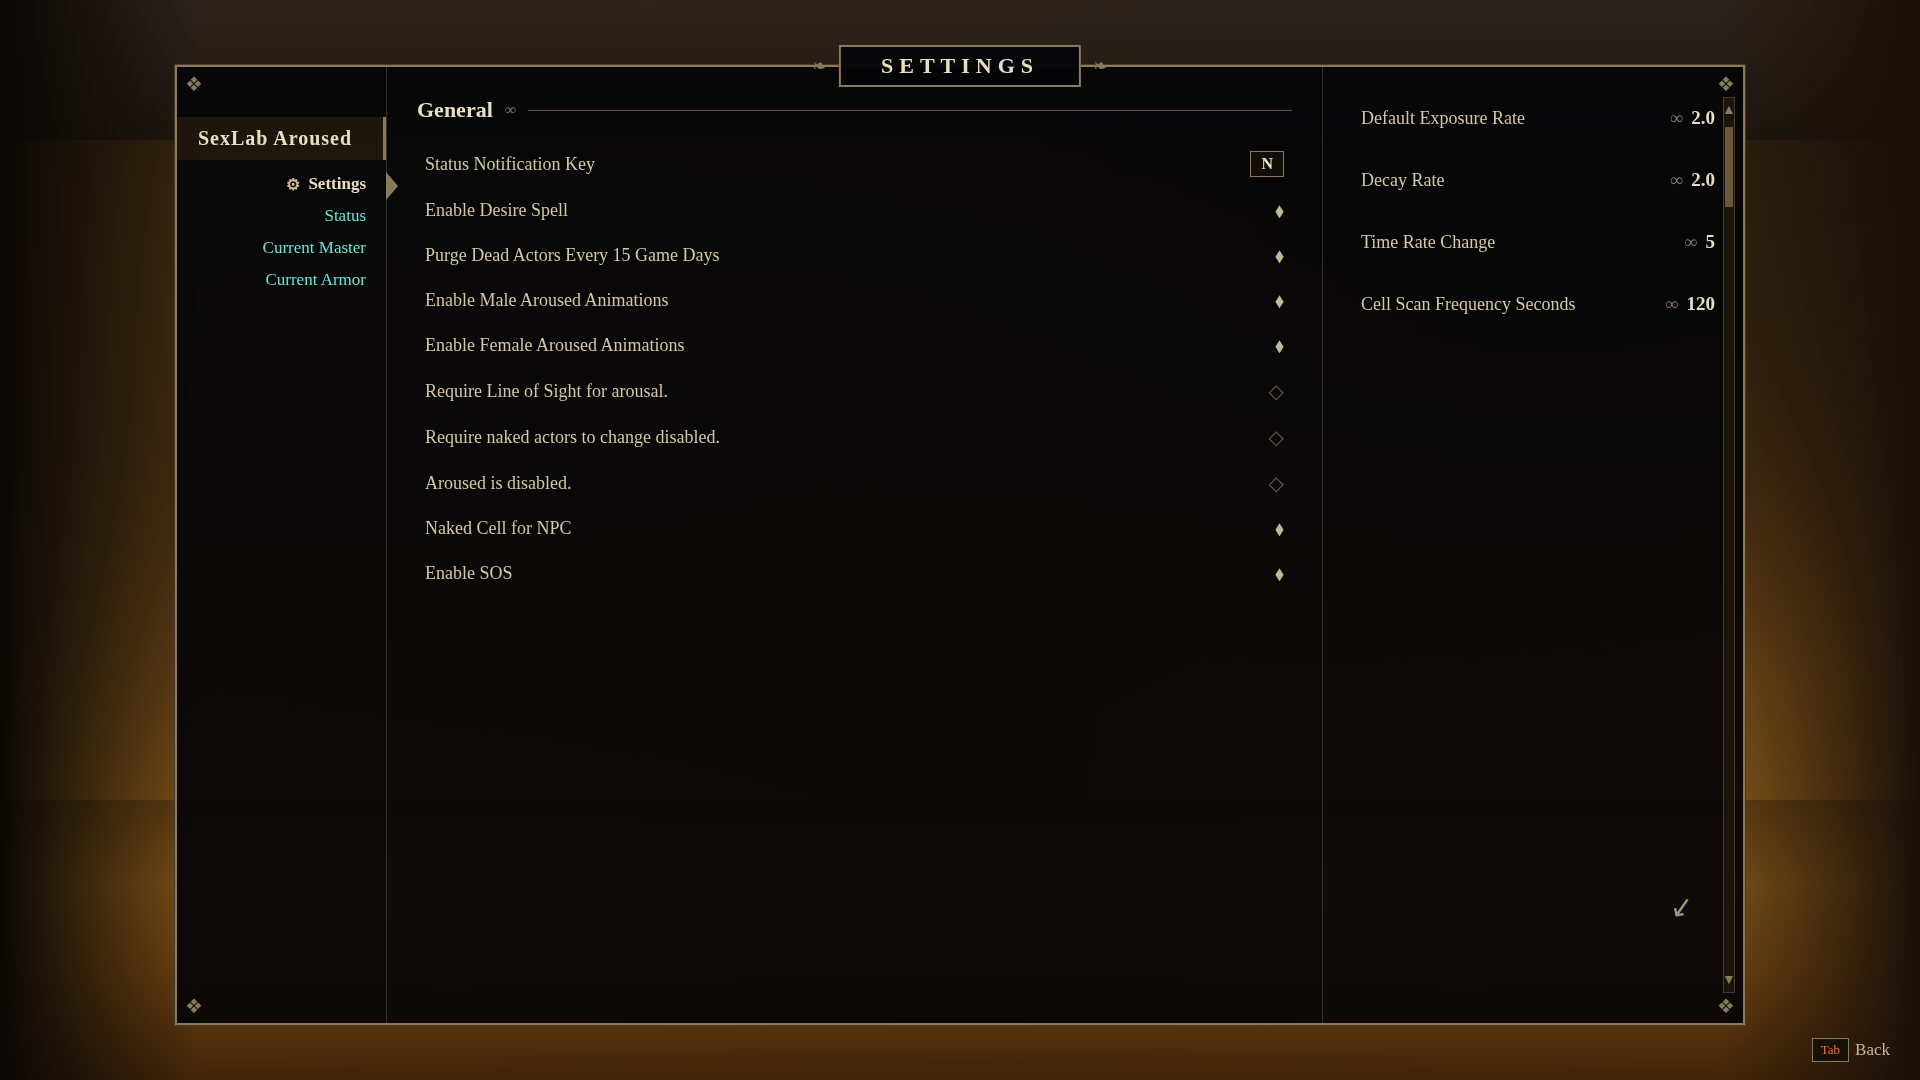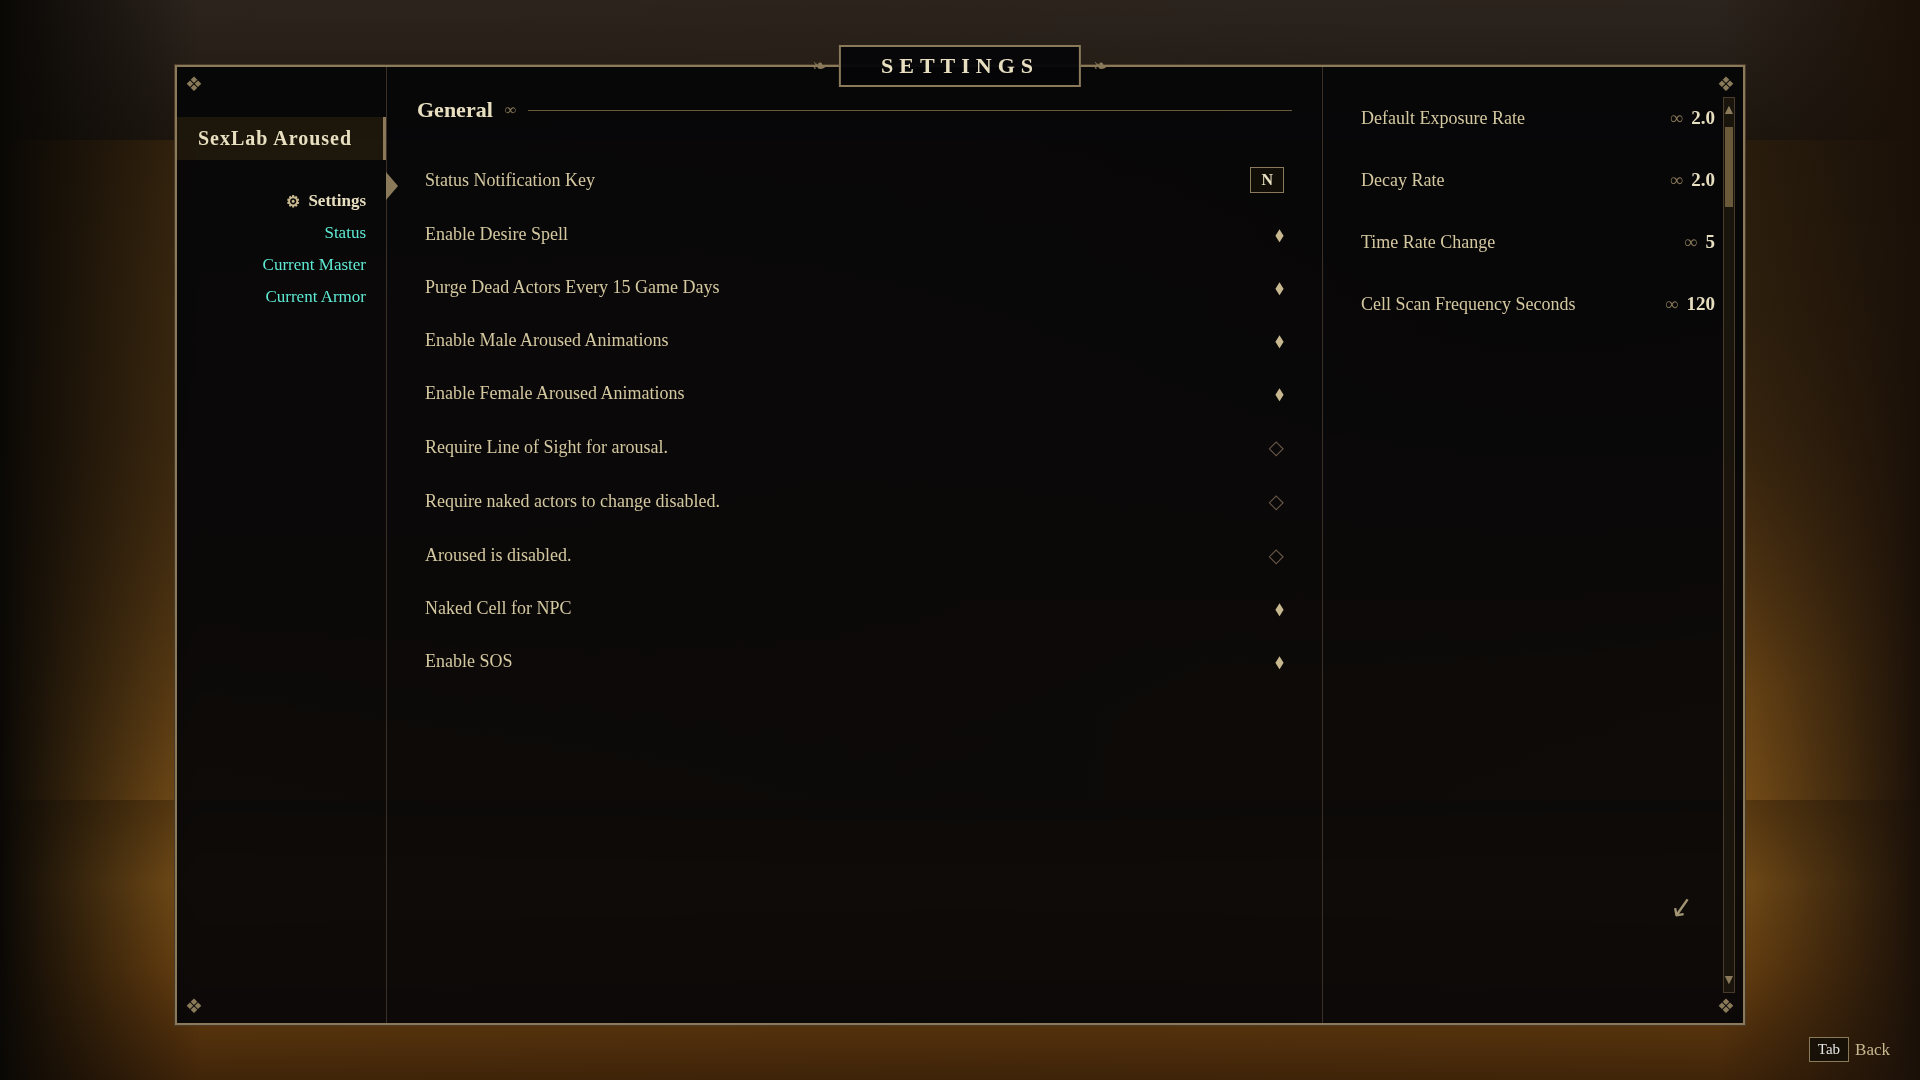--- a/index.html
+++ b/index.html
@@ -135,21 +135,21 @@
 
     .mod-title {
       color: #e8dfc0;
       font-size: 20px;
       font-weight: bold;
       padding: 10px 30px 10px 20px;
       background: rgba(80,60,20,0.3);
       border-right: 3px solid #8a7a5a;
       width: 100%;
       text-align: center;
-      margin-bottom: 25px;
+      margin-bottom: 8px;
       letter-spacing: 1px;
     }
 
     .mod-title-arrow {
       position: absolute;
       right: -12px;
       top: 50px;
       width: 0;
       height: 0;
       border-top: 14px solid transparent;
@@ -189,42 +189,42 @@
       flex: 1;
       padding: 30px 30px;
       border-right: 1px solid #3a3028;
       overflow: hidden;
     }
 
     .section-title {
       color: #e8dfc0;
       font-size: 22px;
       font-weight: bold;
-      margin-bottom: 34px;
+      margin-bottom: 18px;
       display: flex;
       align-items: center;
       gap: 12px;
     }
 
     .section-title-line {
       flex: 1;
       height: 1px;
       background: #6a5a3a;
     }
 
     .section-title-icon {
       font-size: 16px;
       color: #8a7a5a;
     }
 
     
     .settings-list {
       display: flex;
       flex-direction: column;
-      gap: 10px;
+      gap: 2px;
     }
 
     .setting-row {
       display: flex;
       align-items: center;
       justify-content: space-between;
       padding: 10px 8px;
       color: #d4c8a0;
       font-size: 18px;
       cursor: pointer;
@@ -341,22 +341,22 @@
       display: flex;
       align-items: center;
       gap: 6px;
       color: #c8b890;
       font-size: 17px;
     }
 
     .key-badge {
       border: 1px solid #8a7a5a;
       padding: 3px 8px;
-      color: #e5e5e5;
-      font-size: 15px;
+      color: #f97316;
+      font-size: 13px;
       background: rgba(20,16,8,0.9);
     }
 
     
     .cursor-indicator {
       position: absolute;
       bottom: 100px;
       right: 50px;
       color: #c8b890;
       font-size: 28px;

